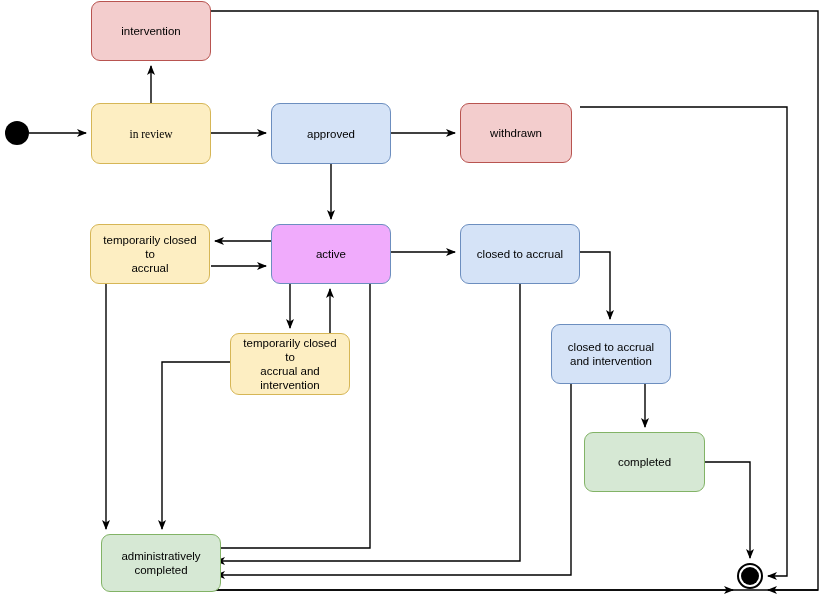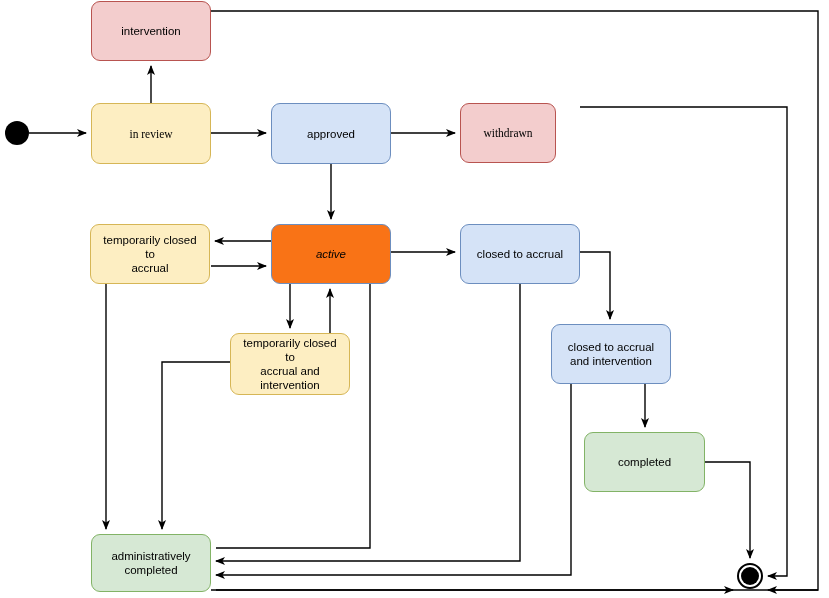--- a/index.html
+++ b/index.html
@@ -104,46 +104,46 @@
   <div id="nodes-layer">
       <div class="state-node" id="state-disapproved" style="left: 91px; top: 1px; width: 120px; height: 60px; background: rgb(243, 205, 205); border-color: rgb(184, 84, 80);">
         <span class="state-label">intervention</span>
       </div>
       <div class="state-node" id="state-in_review" style="left: 91px; top: 103px; width: 120px; height: 61px; background: rgb(253, 238, 194); border-color: rgb(214, 182, 86); font-family: Liberation Serif, serif;">
         <span class="state-label">in review</span>
       </div>
       <div class="state-node" id="state-approved" style="left: 271px; top: 103px; width: 120px; height: 61px; background: rgb(213, 227, 247); border-color: rgb(108, 142, 191); align-items: center;">
         <span class="state-label">approved</span>
       </div>
-      <div class="state-node" id="state-withdrawn" style="left: 460px; top: 103px; width: 96px; height: 60px; background: rgb(243, 205, 205); border-color: rgb(184, 84, 80); font-family: Liberation Serif, serif;">
+      <div class="state-node" id="state-withdrawn" style="left: 460px; top: 103px; width: 112px; height: 60px; background: rgb(243, 205, 205); border-color: rgb(184, 84, 80);">
         <span class="state-label">withdrawn</span>
       </div>
       <div class="state-node" id="state-temp_closed_accrual" style="left: 90px; top: 224px; width: 120px; height: 60px; background: rgb(253, 238, 194); border-color: rgb(214, 182, 86);">
         <span class="state-label">temporarily closed to
 accrual</span>
       </div>
-      <div class="state-node" id="state-active" style="left: 271px; top: 224px; width: 120px; height: 60px; background: #f97316; border-color: rgb(108, 142, 191); font-style: italic;">
+      <div class="state-node" id="state-active" style="left: 271px; top: 224px; width: 120px; height: 60px; background: #f0abfc; border-color: rgb(108, 142, 191);">
         <span class="state-label">active</span>
       </div>
       <div class="state-node" id="state-closed_accrual" style="left: 460px; top: 224px; width: 120px; height: 60px; background: rgb(213, 227, 247); border-color: rgb(108, 142, 191);">
         <span class="state-label">closed to accrual</span>
       </div>
       <div class="state-node" id="state-temp_closed_accr_int" style="left: 230px; top: 333px; width: 120px; height: 62px; background: rgb(253, 238, 194); border-color: rgb(214, 182, 86);">
         <span class="state-label">temporarily closed to
 accrual and
 intervention</span>
       </div>
       <div class="state-node" id="state-closed_accr_int" style="left: 551px; top: 324px; width: 120px; height: 60px; background: rgb(213, 227, 247); border-color: rgb(108, 142, 191);">
         <span class="state-label">closed to accrual
 and intervention</span>
       </div>
       <div class="state-node" id="state-completed" style="left: 584px; top: 432px; width: 121px; height: 60px; background: rgb(214, 232, 212); border-color: rgb(130, 179, 102);">
         <span class="state-label">completed</span>
       </div>
-      <div class="state-node" id="state-admin_completed" style="left: 91px; top: 534px; width: 120px; height: 58px; background: rgb(214, 232, 212); border-color: rgb(130, 179, 102);">
+      <div class="state-node" id="state-admin_completed" style="left: 101px; top: 534px; width: 120px; height: 58px; background: rgb(214, 232, 212); border-color: rgb(130, 179, 102);">
         <span class="state-label">administratively
 completed</span>
       </div>
     </div>
 
   <div class="pseudo-state initial-dot" id="initial-state" style="left: 5px; top: 121px; width: 24px; height: 24px; background: rgb(0, 0, 0);"></div>
 
   <div class="pseudo-state final-outer" id="final-state" style="left: 737px; top: 563px; width: 26px; height: 26px;">
     <div class="final-inner" id="final-state-inner" style="left: 2px; top: 2px; width: 18px; height: 18px; background: rgb(0, 0, 0);"></div>
   </div>

